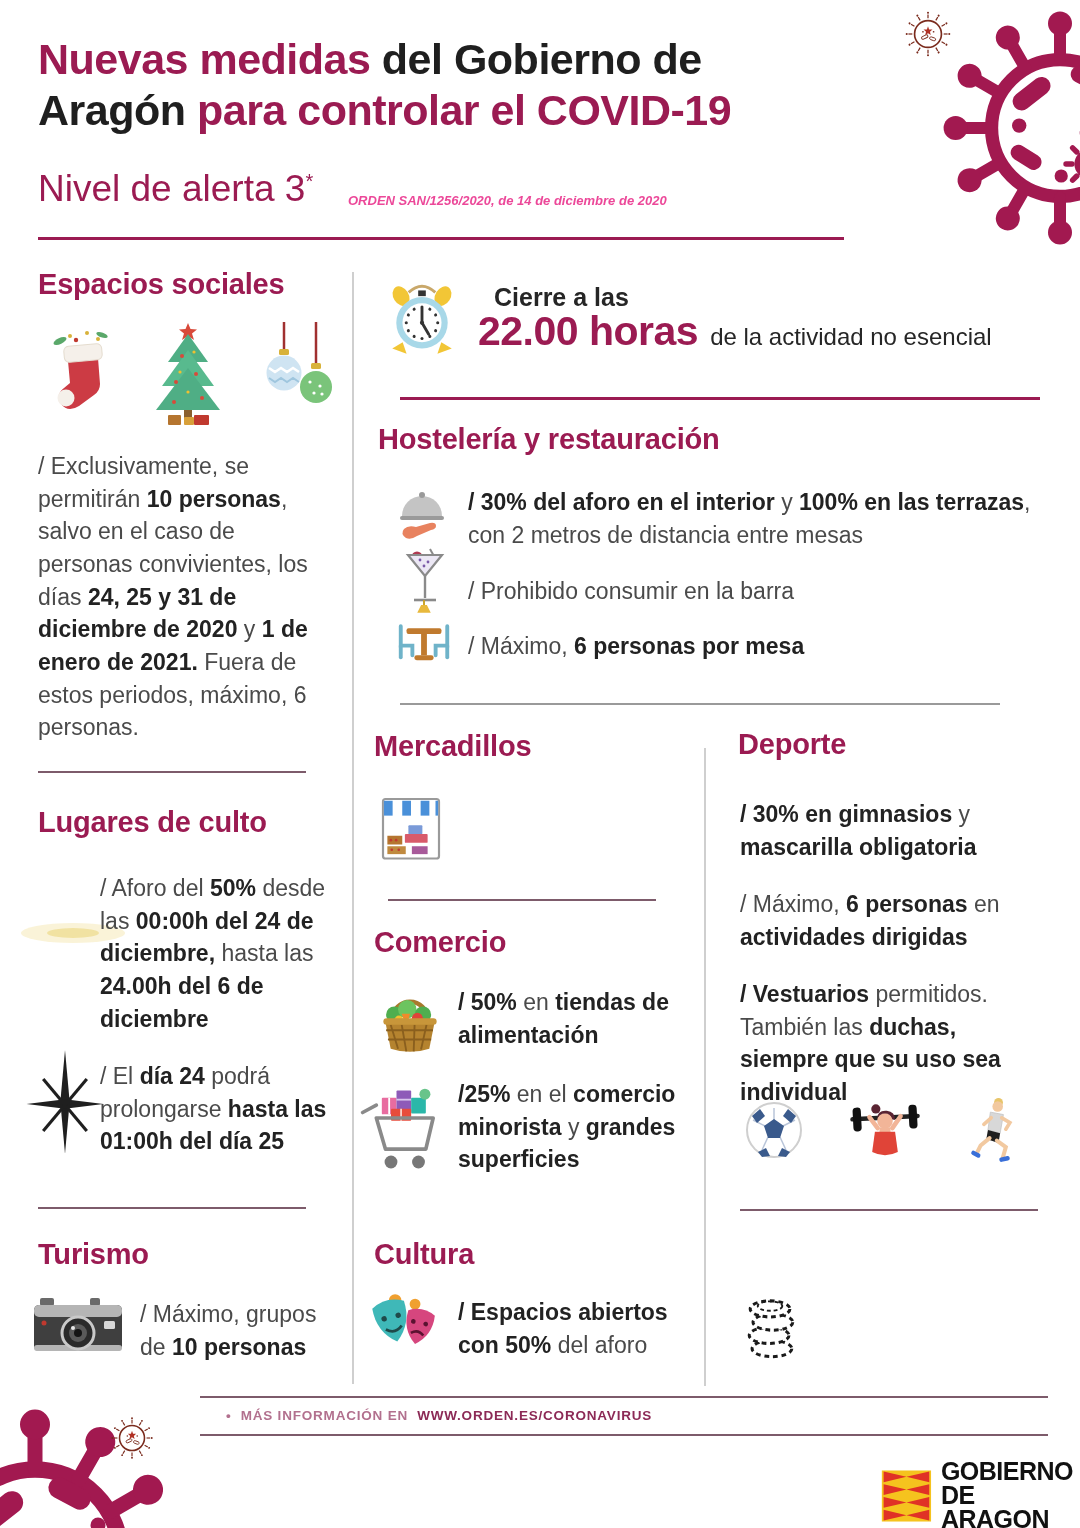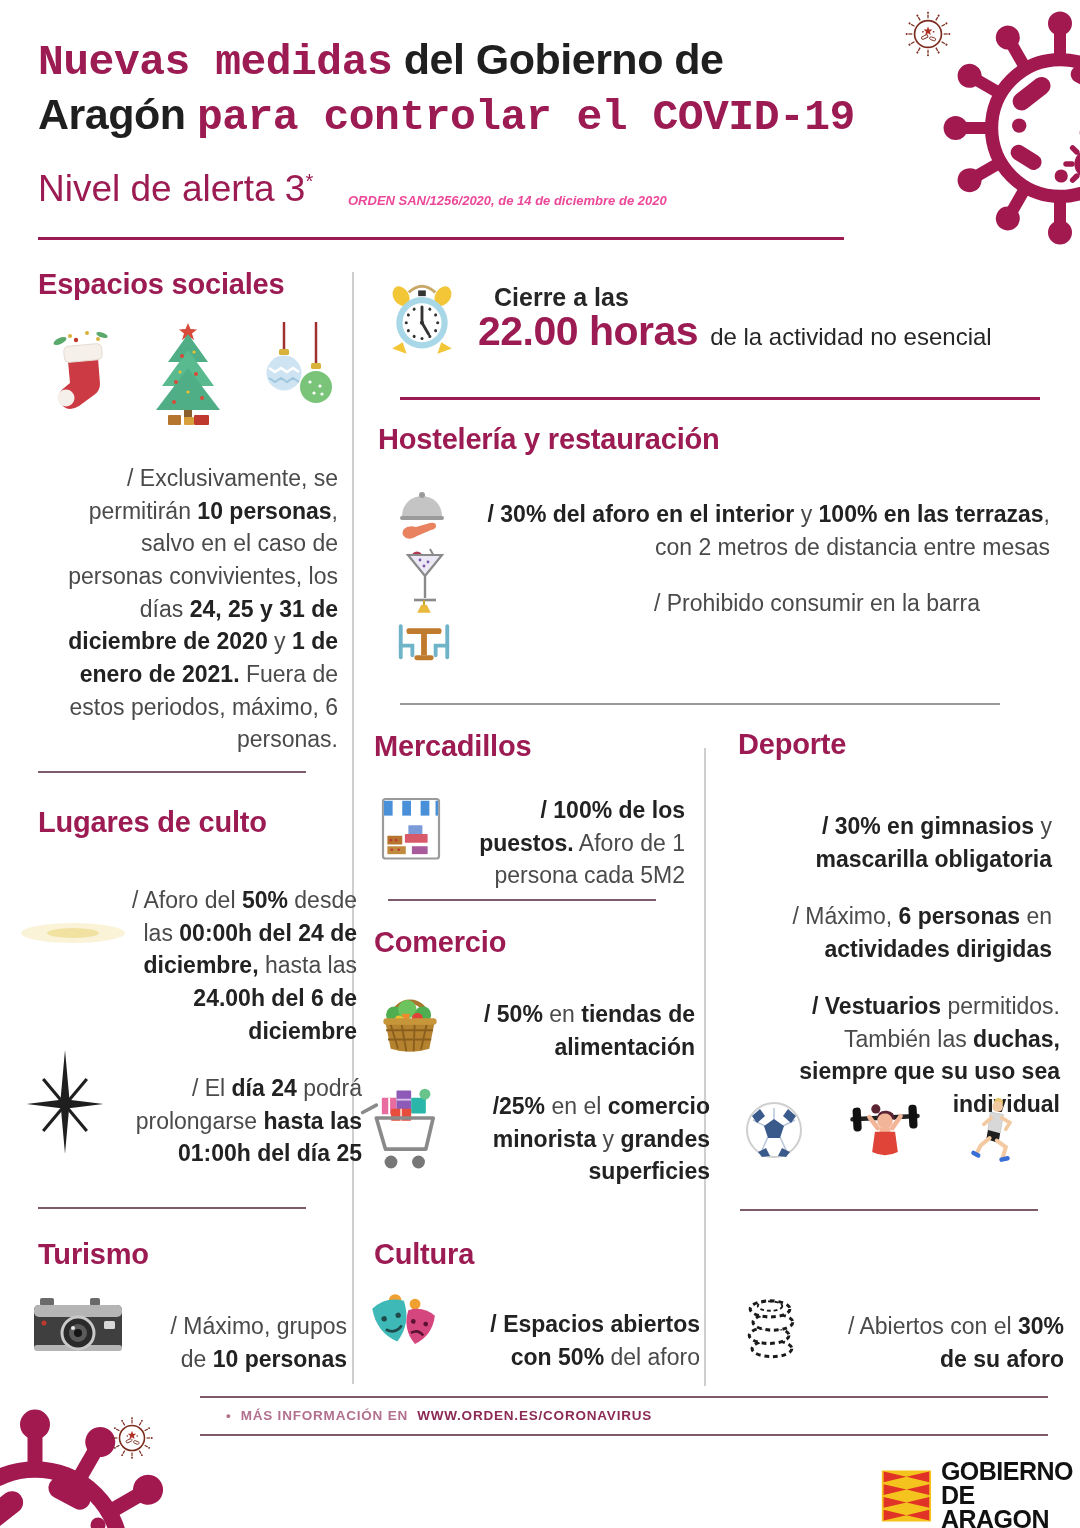--- a/index.html
+++ b/index.html
@@ -1,25 +1,25 @@
 <!DOCTYPE html>
 <html style="--accent: #9B1B52; --virus: #A21950; --text: #4a4a4a; --text_bold: #222222; --footer_text: #b2708e;"><head>
 <meta charset="utf-8">
 <style>
   html,body{margin:0;padding:0;background:#e9e9e9;}
   .poster{position:relative;width:1080px;height:1528px;background:#fff;overflow:hidden;
           font-family:"Liberation Sans",sans-serif;margin:0 auto;}
   .abs{position:absolute;}
-  .ac{color:var(--accent,#9B1B52);font-family:Liberation Mono, monospace;}
+  .ac{color:var(--accent,#9B1B52);}
   .title{font-size:43px;line-height:1.18;font-weight:700;color:#1f1f1f;letter-spacing:-0.5px;}
   .alert{font-size:37px;font-weight:400;color:var(--accent,#9B1B52);}
   .alert sup{font-size:20px;}
   .order{font-size:13px;font-style:italic;font-weight:700;color:#ec4899;}
   h2{margin:0;font-size:29px;font-weight:700;color:var(--accent,#9B1B52);letter-spacing:-0.2px;}
-  .bt{margin:12px;font-size:23px;line-height:1.42;color:var(--text,#4a4a4a);font-weight:400;text-align:right;}
+  .bt{margin:0;font-size:23px;line-height:1.42;color:var(--text,#4a4a4a);font-weight:400;}
   .bt .bd{font-weight:700;color:var(--text_bold,#222);}
   .cierre1{font-size:25px;font-weight:700;color:#262626;margin-left:16px;}
   .cierre2{display:flex;align-items:baseline;gap:12px;}
   .cierre-time{font-size:41px;font-weight:700;color:var(--accent,#9B1B52);letter-spacing:-0.5px;}
   .cierre-suffix{font-size:24px;font-weight:400;color:#262626;}
   .hr-accent{background:var(--accent,#9B1B52);height:3px;}
   .hr-dark{background:#7d5b6b;height:2px;}
   .hr-gray{background:#9a9a9a;height:2px;}
   .vline{background:#cfcfcf;width:2px;}
   .xmas{display:flex;align-items:flex-end;gap:20px;}
@@ -367,20 +367,21 @@
     <g stroke="#6fb3c9" stroke-width="4" fill="none" stroke-linecap="round">
       <polyline points="8,28 8,48 20,48 20,58"></polyline>
         <line x1="8" y1="48" x2="8" y2="60"></line>
       <polyline points="56,28 56,48 44,48 44,58"></polyline>
         <line x1="56" y1="48" x2="56" y2="60"></line>
     </g>
     <rect x="14" y="30" width="36" height="6" rx="2" fill="#c07a2e"></rect>
     <rect x="29" y="36" width="6" height="22" fill="#c07a2e"></rect>
     <rect x="22" y="58" width="20" height="5" rx="2.5" fill="#c07a2e"></rect>
   </svg>
+  <p class="abs bt" style="left:468px;top:630px;width:500px"><span>/  Máximo, </span><span class="bd">6 personas por mesa</span></p>
   <div class="abs hr-gray" style="left:400px;top:703px;width:600px"></div>
 
   <h2 class="abs" style="left:374px;top:730px">Mercadillos</h2>
   <svg class="abs" style="left:380px;top:792px" width="62" height="70" viewBox="0 0 70 80">
     <rect x="3" y="8" width="64" height="68" rx="3" fill="none" stroke="#9a9a9a" stroke-width="2.5"></rect>
     <rect x="4" y="10" width="62" height="17" fill="#fff"></rect>
     <g fill="#4a90d9">
         <rect x="4" y="10" width="10" height="17"></rect>
         <rect x="25" y="10" width="10" height="17"></rect>
         <rect x="46" y="10" width="10" height="17"></rect>
@@ -391,21 +392,20 @@
     <rect x="8" y="50" width="17" height="10" fill="#b5752f"></rect>
     <rect x="8" y="62" width="21" height="9" fill="#c08a3f"></rect>
     <g fill="#c0392f">
         <circle cx="12" cy="55" r="1.5"></circle>
         <circle cx="18" cy="55" r="1.5"></circle>
         <circle cx="13" cy="66" r="1.5"></circle>
         <circle cx="21" cy="66" r="1.5"></circle>
       </g>
     <rect x="36" y="62" width="18" height="9" fill="#a85a9a"></rect>
   </svg>
-  <p class="abs bt" style="left:458px;top:782px;width:215px"><span class="bd">/ 100% de los puestos.</span><span> Aforo de 1 persona cada 5M2</span></p>
   <div class="abs hr-dark" style="left:388px;top:899px;width:268px"></div>
 
   <h2 class="abs" style="left:374px;top:926px">Comercio</h2>
   <svg class="abs" style="left:376px;top:986px" width="68" height="72" viewBox="0 0 74 74">
     <path d="M18,34 A19,19 0 0 1 56,34" fill="none" stroke="#a8792c" stroke-width="5"></path>
     <circle cx="20" cy="29" r="9" fill="#4fae4f"></circle>
       <circle cx="34" cy="23" r="10" fill="#6cc45f"></circle>
       <circle cx="51" cy="29" r="9" fill="#4fae4f"></circle>
     <polygon points="28,28 37,28 33,44" fill="#f08a2a"></polygon>
     <circle cx="45" cy="33" r="6" fill="#e04438"></circle>
@@ -489,21 +489,20 @@
 
   <svg class="abs" style="left:746px;top:1290px" width="50" height="70" viewBox="0 0 52 74">
     <g fill="#fff" stroke="#1a1a1a" stroke-width="3.2" stroke-dasharray="5 4">
       <ellipse cx="27" cy="62" rx="21" ry="8.5"></ellipse>
       <ellipse cx="24" cy="48" rx="21" ry="8.5"></ellipse>
       <ellipse cx="28" cy="34" rx="21" ry="8.5"></ellipse>
       <ellipse cx="25" cy="20" rx="21" ry="8.5"></ellipse>
     </g>
     <ellipse cx="25" cy="17" rx="13" ry="5" fill="none" stroke="#1a1a1a" stroke-width="2" stroke-dasharray="4 3"></ellipse>
   </svg>
-  <p class="abs bt" style="left:822px;top:1298px;width:230px"><span>/ Abiertos con el </span><span class="bd">30% de su aforo</span></p>
 
   <h2 class="abs" style="left:374px;top:1238px">Cultura</h2>
   <svg class="abs" style="left:368px;top:1288px" width="76" height="72" viewBox="0 0 84 76">
     <circle cx="30" cy="12" r="7" fill="#f0a030"></circle>
       <circle cx="52" cy="16" r="6" fill="#f0a030"></circle>
     <g transform="rotate(-14 28 40)">
       <path d="M10,16 q18,-10 36,0 q2,26 -18,42 q-20,-16 -18,-42z" fill="#3fb8b8"></path>
       <circle cx="20" cy="30" r="3" fill="#1f4a4a"></circle>
         <circle cx="36" cy="30" r="3" fill="#1f4a4a"></circle>
       <path d="M19,42 q9,8 18,0" fill="none" stroke="#1f4a4a" stroke-width="3"></path>

